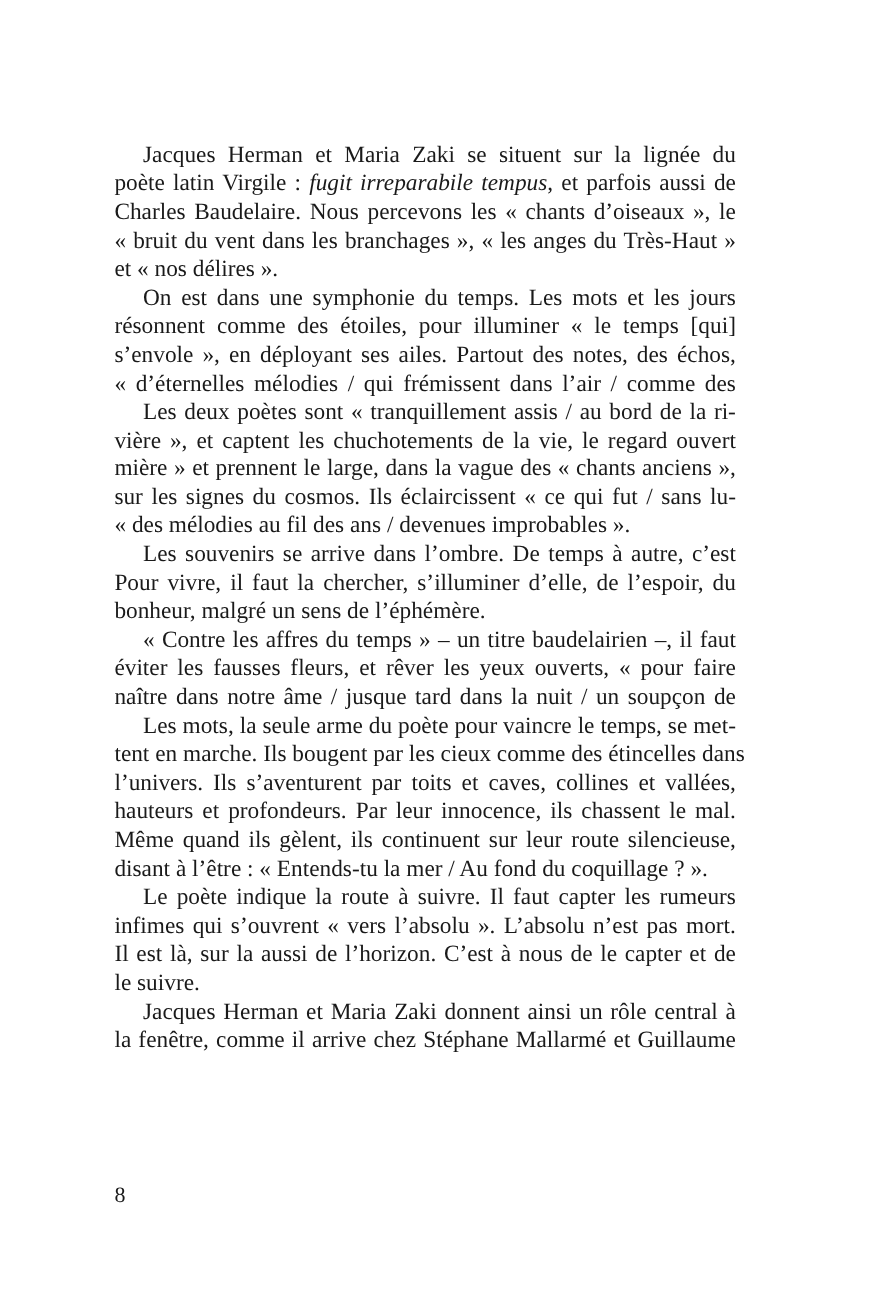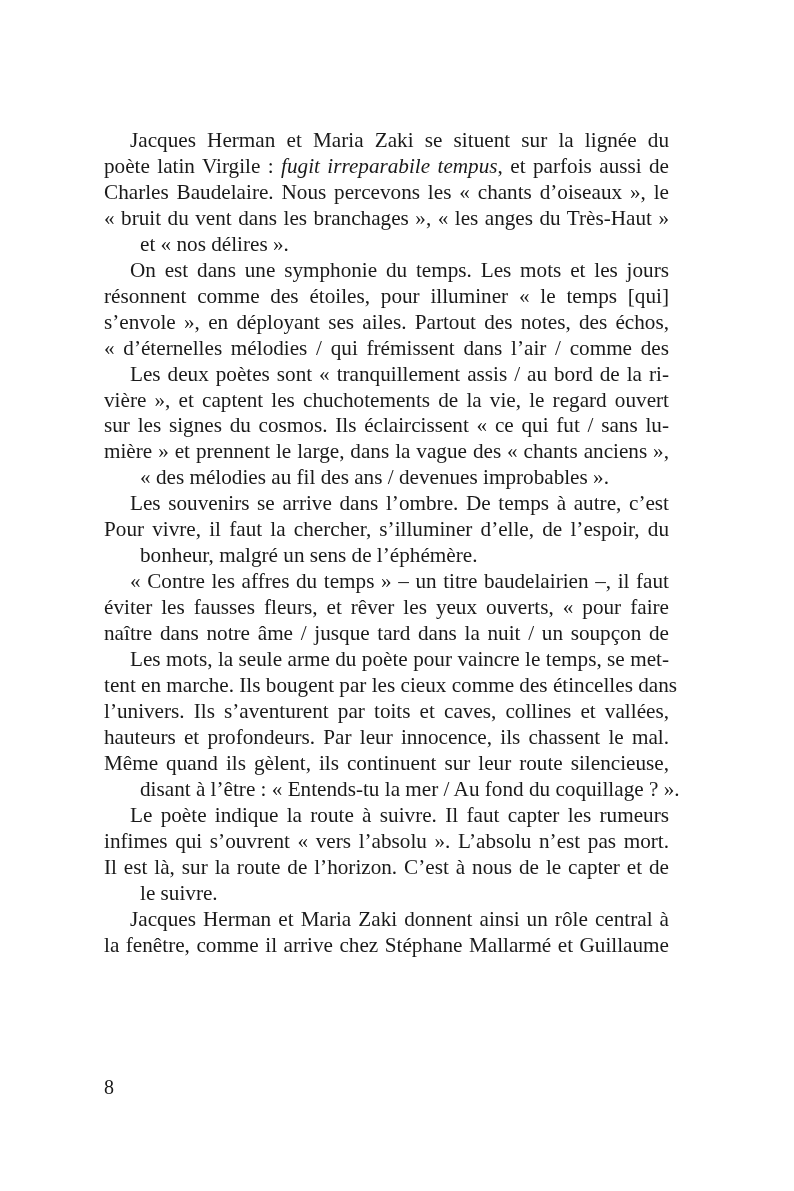--- a/index.html
+++ b/index.html
@@ -39,21 +39,20 @@
     }
     .line {
       display: block;
       text-align: justify;
       text-align-last: justify;
       white-space: nowrap;
       overflow: visible;
     }
     .line.last {
       text-align-last: left;
-      margin-left: 36px;
     }
     .line.first {
       padding-left: 26px;
     }
     .para .line { text-indent: 0; }
     em { font-style: italic; }
     .page-number {
       position: absolute;
       left: 104px;
       top: 1076px;
@@ -79,22 +78,22 @@
     <p class="para">
       <span class="line first">On est dans une symphonie du temps. Les mots et les jours</span>
       <span class="line">résonnent comme des étoiles, pour illuminer « le temps [qui]</span>
       <span class="line">s’envole », en déployant ses ailes. Partout des notes, des échos,</span>
       <span class="line">« d’éternelles mélodies / qui frémissent dans l’air / comme des</span>
     </p>
 
     <p class="para">
       <span class="line first">Les deux poètes sont « tranquillement assis / au bord de la ri-</span>
       <span class="line">vière », et captent les chuchotements de la vie, le regard ouvert</span>
+      <span class="line">mière » et prennent le large, dans la vague des « chants anciens »,</span>
       <span class="line">sur les signes du cosmos. Ils éclaircissent « ce qui fut / sans lu-</span>
-      <span class="line">mière » et prennent le large, dans la vague des « chants anciens »,</span>
       <span class="line last">« des mélodies au fil des ans / devenues improbables ».</span>
     </p>
 
     <p class="para">
       <span class="line first">Les souvenirs se arrive dans l’ombre. De temps à autre, c’est</span>
       <span class="line">Pour vivre, il faut la chercher, s’illuminer d’elle, de l’espoir, du</span>
       <span class="line last">bonheur, malgré un sens de l’éphémère.</span>
     </p>
 
     <p class="para">
@@ -108,21 +107,21 @@
       <span class="line">tent en marche. Ils bougent par les cieux comme des étincelles dans</span>
       <span class="line">l’univers. Ils s’aventurent par toits et caves, collines et vallées,</span>
       <span class="line">hauteurs et profondeurs. Par leur innocence, ils chassent le mal.</span>
       <span class="line">Même quand ils gèlent, ils continuent sur leur route silencieuse,</span>
       <span class="line last">disant à l’être : « Entends-tu la mer / Au fond du coquillage ? ».</span>
     </p>
 
     <p class="para">
       <span class="line first">Le poète indique la route à suivre. Il faut capter les rumeurs</span>
       <span class="line">infimes qui s’ouvrent « vers l’absolu ». L’absolu n’est pas mort.</span>
-      <span class="line">Il est là, sur la route de l’horizon. C’est à nous de le capter et de</span>
+      <span class="line">Il est là, sur la aussi de l’horizon. C’est à nous de le capter et de</span>
       <span class="line last">le suivre.</span>
     </p>
 
     <p class="para">
       <span class="line first">Jacques Herman et Maria Zaki donnent ainsi un rôle central à</span>
       <span class="line">la fenêtre, comme il arrive chez Stéphane Mallarmé et Guillaume</span>
     </p>
 
   </div>
 

